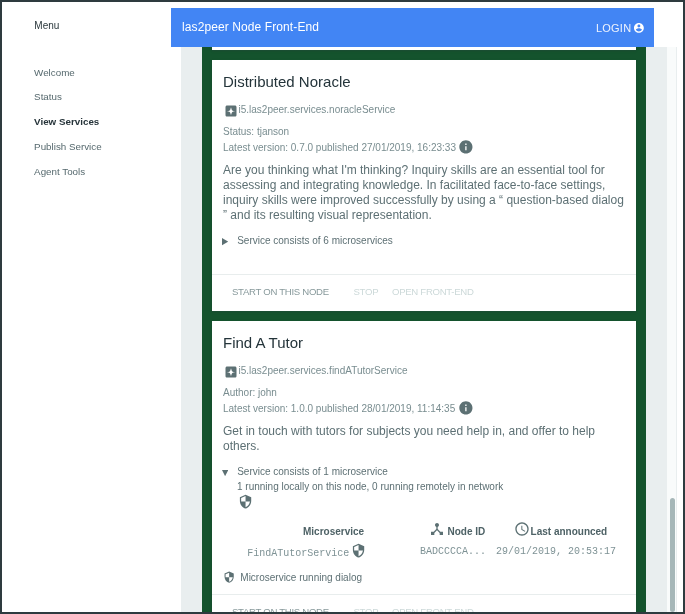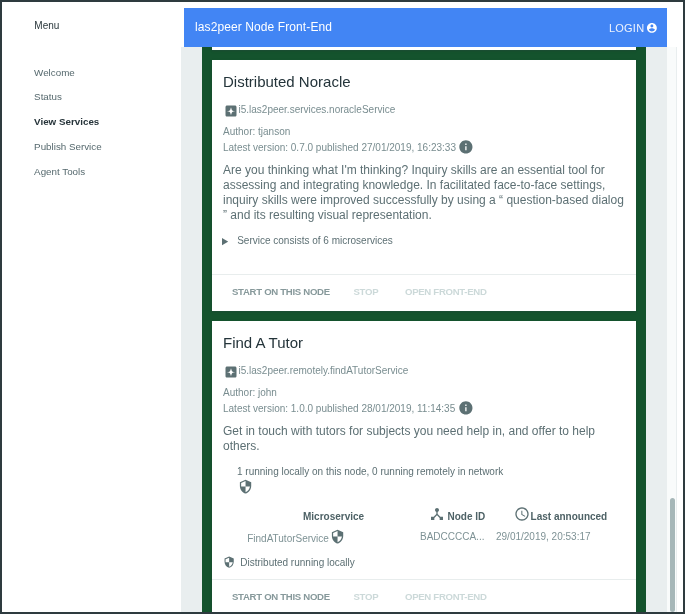--- a/index.html
+++ b/index.html
@@ -11,21 +11,21 @@
          border:2px solid #2e3b3f;pointer-events:none;z-index:50;}
 
   
   .sidebar{position:absolute;left:2px;top:2px;width:179px;height:610px;background:#fff;}
   .sidebar-title{position:absolute;left:32.3px;top:17px;font-size:10px;color:#2b383d;line-height:14px;}
   .nav{position:absolute;left:32.1px;top:64.5px;width:140px;}
   .nav-item{font-size:9.8px;color:#56696e;line-height:11px;height:11px;margin-bottom:13.8px;}
   .nav-item.active{font-weight:bold;color:#26343a;}
 
   
-  .topbar{position:absolute;left:184px;top:7.5px;width:483px;height:39.2px;background:#4285f4;}
+  .topbar{position:absolute;left:171px;top:7.5px;width:483px;height:39.2px;background:#4285f4;}
   .topbar-title{position:absolute;left:11px;top:12.5px;font-size:12px;color:#fff;letter-spacing:.1px;}
   .login{position:absolute;left:424.9px;top:14.5px;font-size:11px;color:#eef3fd;letter-spacing:.25px;line-height:12px;}
   .login-icon{position:absolute;left:461.5px;top:14.9px;width:11.8px;height:11.8px;}
 
   
   .content{position:absolute;left:181px;top:46.7px;width:495.5px;height:565px;background:#e9eeef;overflow:hidden;}
   .pane{position:absolute;left:21px;top:0;width:444px;height:565px;background:#14532d;overflow:hidden;}
   .scroll{position:absolute;left:0;top:-7.2px;width:444px;}
   .scrollbar-track{position:absolute;left:485.6px;top:0;width:9.9px;height:565px;background:#f9fbfb;}
   .scrollbar-thumb{position:absolute;left:488.7px;top:451px;width:5.6px;height:114px;background:#a6b7b8;border-radius:3px;}
@@ -39,29 +39,29 @@
   .pkg{display:flex;align-items:center;font-size:10px;color:#798d90;margin-bottom:9px;height:13px;}
   .pkg .ico{margin-right:2px;margin-left:1.5px;display:inline-flex;position:relative;top:1.8px;}
   .meta{font-size:10px;color:#798d90;line-height:14.5px;}
   .meta .infoico{vertical-align:-4.2px;margin-left:2.5px;}
   .desc{font-size:12px;color:#5d7074;line-height:15px;margin-top:8px;}
   .ms-block{margin-top:10px;font-size:10px;color:#5d7074;line-height:15px;}
   .ms-row1{display:flex;align-items:center;}
   .tri{margin-right:9px;margin-left:-1px;display:inline-flex;width:6.2px;justify-content:flex-start;position:relative;top:1.3px;}
   .ms-sub{margin-left:14px;}
   .actions{border-top:1px solid #e8eded;height:36px;position:relative;}
-  .btn{position:absolute;top:11.2px;font-size:9.6px;font-weight:bold;letter-spacing:-.3px;line-height:11px;color:#ccd9d9;white-space:nowrap;}
+  .btn{position:absolute;top:11.2px;font-size:9.6px;font-weight:normal;letter-spacing:-.3px;line-height:11px;color:#ccd9d9;white-space:nowrap;}
   .btn.primary{color:#87999b;}
   .btn.b1{left:20px;}
   .btn.b2{left:141.5px;}
-  .btn.b3{left:193px;text-align:center;}
+  .btn.b3{left:180px;text-align:center;}
 
   table.ms{width:402px;border-collapse:collapse;margin-top:10px;font-size:10px;table-layout:fixed;}
   table.ms th{text-align:center;font-weight:bold;color:#4e6266;padding:0;height:20px;font-size:10px;vertical-align:middle;white-space:nowrap;}
-  table.ms td{color:#7e9295;padding:0;height:20px;vertical-align:middle;white-space:nowrap;}
+  table.ms td{color:#7e9295;padding:0;height:20px;vertical-align:middle;white-space:nowrap;font-family:Liberation Mono, monospace;}
   table.ms .c1{width:197px;padding-left:24.2px;box-sizing:border-box;}
   table.ms .c2{width:76px;}
   table.ms .c3{width:auto;}
   .thico{display:inline-block;vertical-align:-4px;margin-right:-0.2px;margin-left:-1.8px;position:relative;top:-2px;}
   .thico-clock{margin-left:0.2px;margin-right:-2.2px;}
   .shield{display:inline-block;line-height:0;vertical-align:-1.8px;margin-left:1.4px;}
   .legend{display:flex;align-items:center;margin-top:8.5px;font-size:10px;color:#5d7074;height:14.5px;}
   .legend span.l{display:flex;align-items:center;margin-right:10px;height:14.5px;}
   .legend .ic{margin-right:5px;display:inline-flex;align-items:center;}
 </style>
@@ -100,21 +100,21 @@
           <div class="card-body">
             <div class="card-title">Distributed Noracle</div>
             <div class="pkg">
               <span class="ico">
                 <svg width="12" height="12" viewBox="0 0 24 24">
                     <path fill="#5c7073" fill-rule="evenodd" d="M4.2 1h15.6C21.6 1 23 2.4 23 4.2v15.6c0 1.8-1.4 3.2-3.2 3.2H4.2C2.4 23 1 21.6 1 19.8V4.2C1 2.4 2.4 1 4.2 1zM12 4.4c.9 3.3 1.4 5.3 2.7 6.4 1.1.9 3 1.3 5.9 1.7-2.9.4-4.8.8-5.9 1.7-1.3 1.1-1.8 3.1-2.7 6.4-.9-3.3-1.4-5.3-2.7-6.4-1.1-.9-3-1.3-5.9-1.7 2.9-.4 4.8-.8 5.9-1.7C10.6 9.7 11.1 7.7 12 4.4z"></path>
                   </svg>
               </span>
               <span>i5.las2peer.services.noracleService</span>
             </div>
-            <div class="meta">Author: tjanson</div>
+            <div class="meta">Status: tjanson</div>
             <div class="meta">
               <span>Latest version: 0.7.0 published 27/01/2019, 16:23:33</span><svg class="infoico" width="15.8" height="15.8" viewBox="0 0 24 24">
                   <path fill="#5c7073" d="M12 2C6.48 2 2 6.48 2 12s4.48 10 10 10 10-4.48 10-10S17.52 2 12 2zm1 15h-2v-6h2v6zm0-8h-2V7h2v2z"></path>
                 </svg>
             </div>
             <div class="desc">Are you thinking what I'm thinking? Inquiry skills are an essential tool for assessing and integrating knowledge. In facilitated face-to-face settings, inquiry skills were improved successfully by using a “ question-based dialog ” and its resulting visual representation.</div>
             <div class="ms-block">
               <div class="ms-row1">
                 <span class="tri">
                   <svg width="6.2" height="7.3" viewBox="0 0 6.2 7.3">
@@ -134,30 +134,38 @@
 
         <div class="card card2">
           <div class="card-body">
             <div class="card-title">Find A Tutor</div>
             <div class="pkg">
               <span class="ico">
                 <svg width="12" height="12" viewBox="0 0 24 24">
                     <path fill="#5c7073" fill-rule="evenodd" d="M4.2 1h15.6C21.6 1 23 2.4 23 4.2v15.6c0 1.8-1.4 3.2-3.2 3.2H4.2C2.4 23 1 21.6 1 19.8V4.2C1 2.4 2.4 1 4.2 1zM12 4.4c.9 3.3 1.4 5.3 2.7 6.4 1.1.9 3 1.3 5.9 1.7-2.9.4-4.8.8-5.9 1.7-1.3 1.1-1.8 3.1-2.7 6.4-.9-3.3-1.4-5.3-2.7-6.4-1.1-.9-3-1.3-5.9-1.7 2.9-.4 4.8-.8 5.9-1.7C10.6 9.7 11.1 7.7 12 4.4z"></path>
                   </svg>
               </span>
-              <span>i5.las2peer.remotely.findATutorService</span>
+              <span>i5.las2peer.services.findATutorService</span>
             </div>
             <div class="meta">Author: john</div>
             <div class="meta">
               <span>Latest version: 1.0.0 published 28/01/2019, 11:14:35</span><svg class="infoico" width="15.8" height="15.8" viewBox="0 0 24 24">
                   <path fill="#5c7073" d="M12 2C6.48 2 2 6.48 2 12s4.48 10 10 10 10-4.48 10-10S17.52 2 12 2zm1 15h-2v-6h2v6zm0-8h-2V7h2v2z"></path>
                 </svg>
             </div>
             <div class="desc">Get in touch with tutors for subjects you need help in, and offer to help others.</div>
             <div class="ms-block">
+              <div class="ms-row1">
+                <span class="tri">
+                  <svg width="6.2" height="6.2" viewBox="0 0 6.2 6.2">
+                      <path fill="#5c7073" d="M0 0 L6.2 0 L3.1 6.2 Z"></path>
+                    </svg>
+                </span>
+                <span>Service consists of 1 microservice</span>
+              </div>
               <div class="ms-sub">1 running locally on this node, 0 running remotely in network</div>
               <div class="ms-sub auth-row">
                 <span class="shield"><svg width="15.1" height="15.1" viewBox="0 0 24 24">
                       <path fill="#5c7073" d="M12 1L3 5v6c0 5.55 3.84 10.74 9 12 5.16-1.26 9-6.45 9-12V5l-9-4zm0 10.99h7c-.53 4.12-3.28 7.79-7 8.94V12H5V6.3l7-3.11v8.8z"></path>
                     </svg></span>
               </div>
             </div>
 
             <table class="ms">
               <thead>
@@ -190,21 +198,21 @@
                 </tbody>
             </table>
 
             <div class="legend">
               <span class="l">
                 <span class="ic">
                     <svg width="12.3" height="12.3" viewBox="0 0 24 24">
                       <path fill="#5c7073" d="M12 1L3 5v6c0 5.55 3.84 10.74 9 12 5.16-1.26 9-6.45 9-12V5l-9-4zm0 10.99h7c-.53 4.12-3.28 7.79-7 8.94V12H5V6.3l7-3.11v8.8z"></path>
                     </svg>
                   </span>
-                <span>Distributed running locally</span>
+                <span>Microservice running dialog</span>
               </span>
             </div>
           </div>
           <div class="actions">
             <div class="btn primary b1">START ON THIS NODE</div>
             <div class="btn b2">STOP</div>
             <div class="btn b3">OPEN FRONT-END</div>
           </div>
         </div>
 

